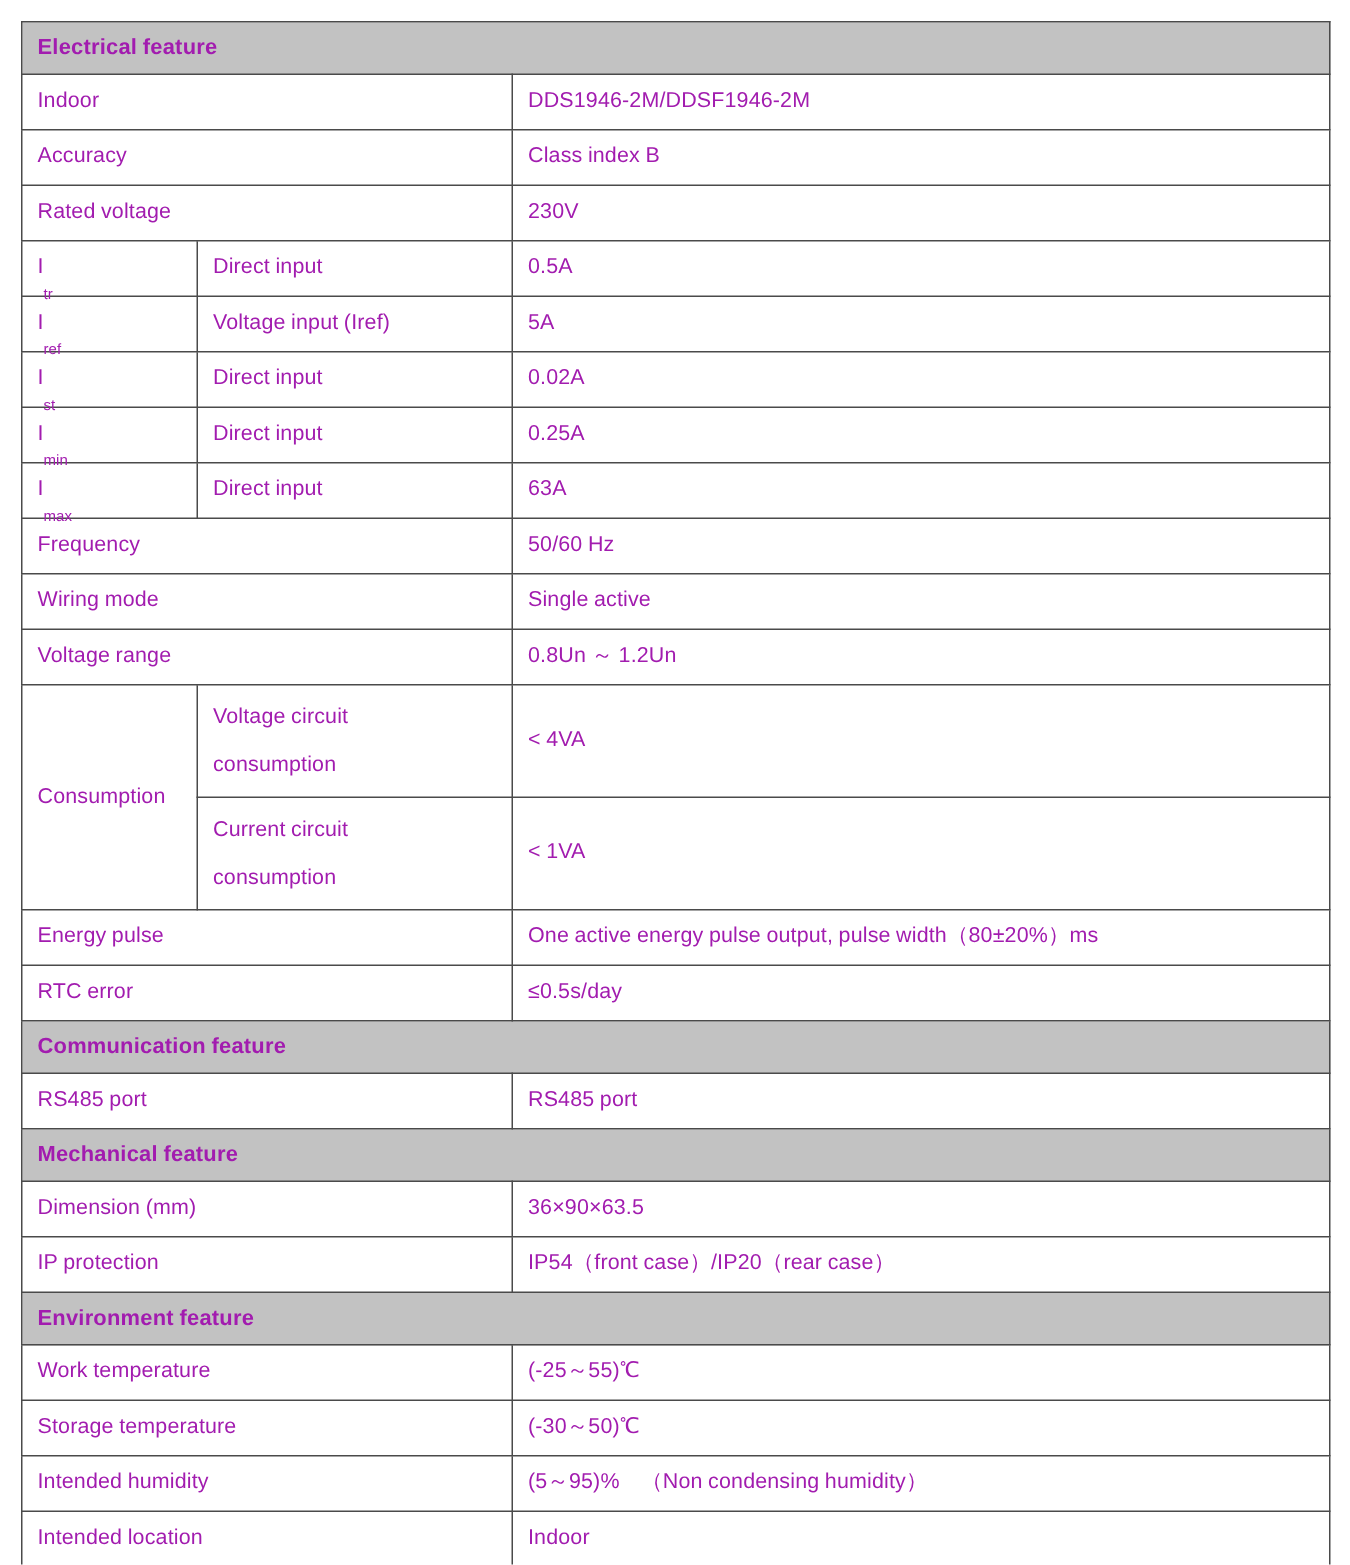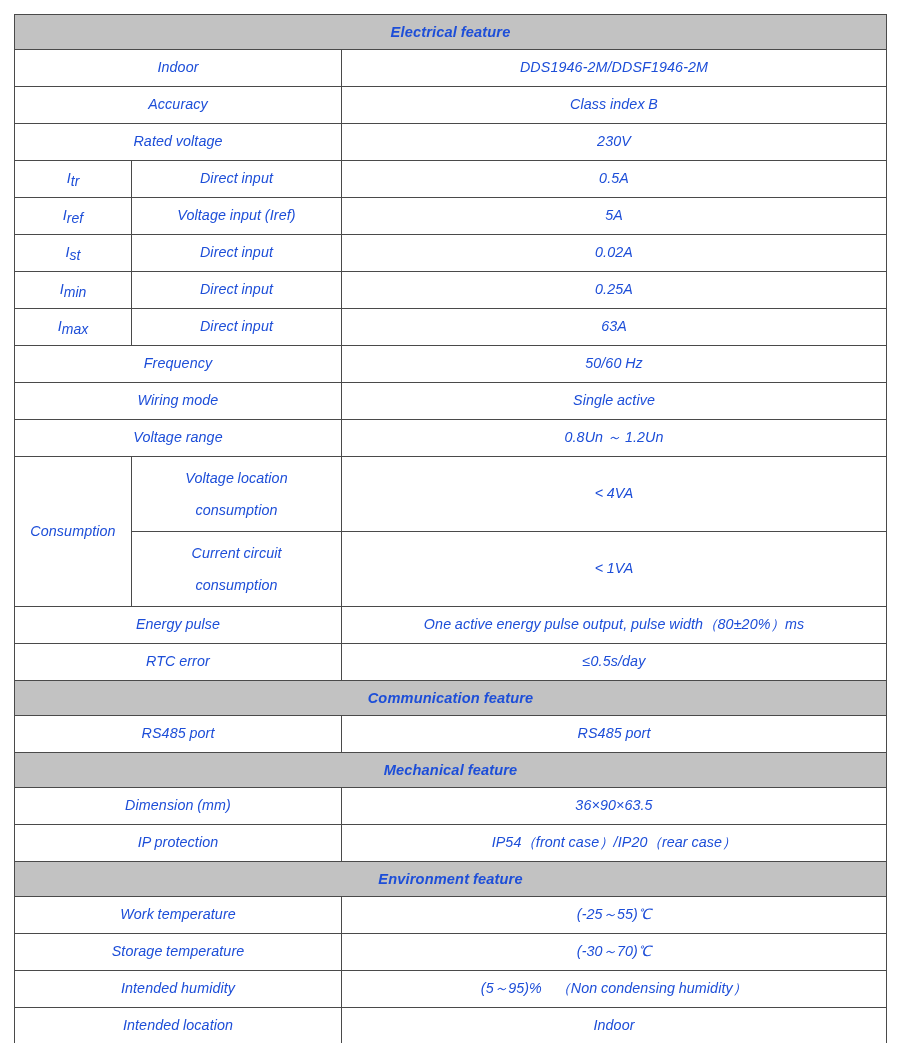--- a/index.html
+++ b/index.html
@@ -33,25 +33,24 @@
   table.spec col.c1 { width: 117px; }
   table.spec col.c2 { width: 210px; }
   table.spec col.c3 { width: 545px; }
 
   table.spec td {
     border: 1.1px solid #4a4a4a;
     padding: 0 10px;
     font-size: 14.3px;
     line-height: 1.25;
     vertical-align: middle;
-    text-align: center;
+    text-align: left;
     letter-spacing: 0.1px;
     word-spacing: -0.4px;
-    color: #1d4ed8;
-    font-style: italic;
+    color: #a21caf;
   }
 
   
   tr.section td {
     background: #c2c2c2;
     font-weight: bold;
     height: 34px;
     font-size: 14.6px;
     letter-spacing: 0.15px;
   }
@@ -78,25 +77,25 @@
     line-height: 32px;
   }
   td.sub-value {
     height: 74px;
     vertical-align: middle;
   }
 
   
   .sym { white-space: nowrap; }
   .sym sub {
-    font-size: 14px;
+    font-size: 10px;
     line-height: 0;
     vertical-align: baseline;
     position: relative;
-    top: 3px;
+    top: 17px;
     letter-spacing: 0;
   }
 
   .wide { letter-spacing: 0; }
 </style>
 </head>
 <body>
 
 <div class="sheet">
   <table class="spec">
@@ -159,21 +158,21 @@
         <td>Single active</td>
       </tr>
       <tr class="data">
         <td class="label-span" colspan="2">Voltage range</td>
         <td class="wide">0.8Un ～ 1.2Un</td>
       </tr>
 
       <tr>
         <td class="consumption-name" rowspan="2">Consumption</td>
         <td class="sub-label">
-          <span class="ln">Voltage location</span>
+          <span class="ln">Voltage circuit</span>
           <span class="ln">consumption</span>
         </td>
         <td class="sub-value">&lt; 4VA</td>
       </tr>
       <tr>
         <td class="sub-label">
           <span class="ln">Current circuit</span>
           <span class="ln">consumption</span>
         </td>
         <td class="sub-value">&lt; 1VA</td>
@@ -210,21 +209,21 @@
 
       <tr class="section">
         <td colspan="3">Environment feature</td>
       </tr>
       <tr class="data">
         <td class="label-span" colspan="2">Work temperature</td>
         <td>(-25～55)℃</td>
       </tr>
       <tr class="data">
         <td class="label-span" colspan="2">Storage temperature</td>
-        <td>(-30～70)℃</td>
+        <td>(-30～50)℃</td>
       </tr>
       <tr class="data">
         <td class="label-span" colspan="2">Intended humidity</td>
         <td class="wide">(5～95)%　（Non condensing humidity）</td>
       </tr>
       <tr class="data">
         <td class="label-span" colspan="2">Intended location</td>
         <td>Indoor</td>
       </tr>
 

